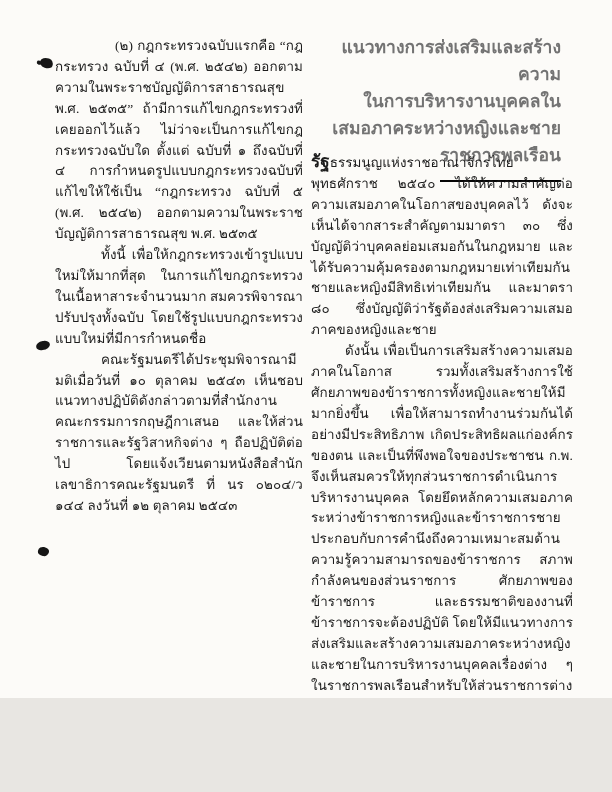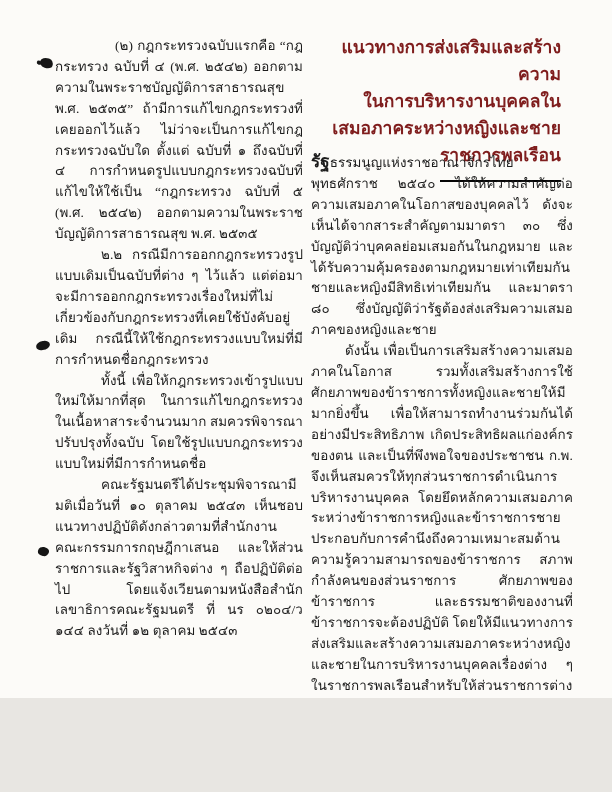--- a/index.html
+++ b/index.html
@@ -42,21 +42,21 @@
   .indent-sm{text-indent:34px;}
 
   .headline{
     position:absolute;
     left:311px;top:34px;width:250px;
     text-align:right;
     font-family:"Liberation Sans","DejaVu Sans",sans-serif;
     font-weight:bold;
     font-size:17.5px;
     line-height:27px;
-    color:#7f1d1d;
+    color:#737373;
   }
   .headline .hl-line{display:block;}
   .headline .underlined span{
     display:inline-block;
     border-bottom:2.5px solid #050505;
     padding-bottom:11px;
   }
 
   .lead-word{
     font-weight:bold;
@@ -126,21 +126,20 @@
 
 <div class="page">
 
   <div class="speck s1"></div>
   <div class="speck s2"></div>
   <div class="speck s3"></div>
   <div class="speck s4"></div>
 
   <div class="col left-col">
     <p class="indent-lg">(๒) กฎกระทรวงฉบับแรกคือ “กฎกระทรวง ฉบับที่ ๔ (พ.ศ. ๒๕๔๒) ออกตามความในพระราชบัญญัติการสาธารณสุข พ.ศ. ๒๕๓๕” ถ้ามีการแก้ไขกฎกระทรวงที่เคยออกไว้แล้ว ไม่ว่าจะเป็นการแก้ไขกฎกระทรวงฉบับใด ตั้งแต่ ฉบับที่ ๑ ถึงฉบับที่ ๔ การกำหนดรูปแบบกฎกระทรวงฉบับที่แก้ไขให้ใช้เป็น “กฎกระทรวง ฉบับที่ ๕ (พ.ศ. ๒๕๔๒) ออกตามความในพระราชบัญญัติการสาธารณสุข พ.ศ. ๒๕๓๕</p>
-    <p class="indent">๒.๒ กรณีมีการออกกฎกระทรวงรูปแบบเดิมเป็นฉบับที่ต่าง ๆ ไว้แล้ว แต่ต่อมาจะมีการออกกฎกระทรวงเรื่องใหม่ที่ไม่เกี่ยวข้องกับกฎกระทรวงที่เคยใช้บังคับอยู่เดิม กรณีนี้ให้ใช้กฎกระทรวงแบบใหม่ที่มีการกำหนดชื่อกฎกระทรวง</p>
     <p class="indent">ทั้งนี้ เพื่อให้กฎกระทรวงเข้ารูปแบบใหม่ให้มากที่สุด ในการแก้ไขกฎกระทรวงในเนื้อหาสาระจำนวนมาก สมควรพิจารณาปรับปรุงทั้งฉบับ โดยใช้รูปแบบกฎกระทรวงแบบใหม่ที่มีการกำหนดชื่อ</p>
     <p class="indent">คณะรัฐมนตรีได้ประชุมพิจารณามีมติเมื่อวันที่ ๑๐ ตุลาคม ๒๕๔๓ เห็นชอบแนวทางปฏิบัติดังกล่าวตามที่สำนักงานคณะกรรมการกฤษฎีกาเสนอ และให้ส่วนราชการและรัฐวิสาหกิจต่าง ๆ ถือปฏิบัติต่อไป โดยแจ้งเวียนตามหนังสือสำนักเลขาธิการคณะรัฐมนตรี ที่ นร ๐๒๐๔/ว ๑๔๔ ลงวันที่ ๑๒ ตุลาคม ๒๕๔๓</p>
   </div>
 
   <div class="headline">
     <span class="hl-line">แนวทางการส่งเสริมและสร้างความ</span>
     <span class="hl-line">ในการบริหารงานบุคคลใน</span>
     <span class="hl-line">เสมอภาคระหว่างหญิงและชาย</span>
     <span class="hl-line underlined"><span>ราชการพลเรือน</span></span>
   </div>

